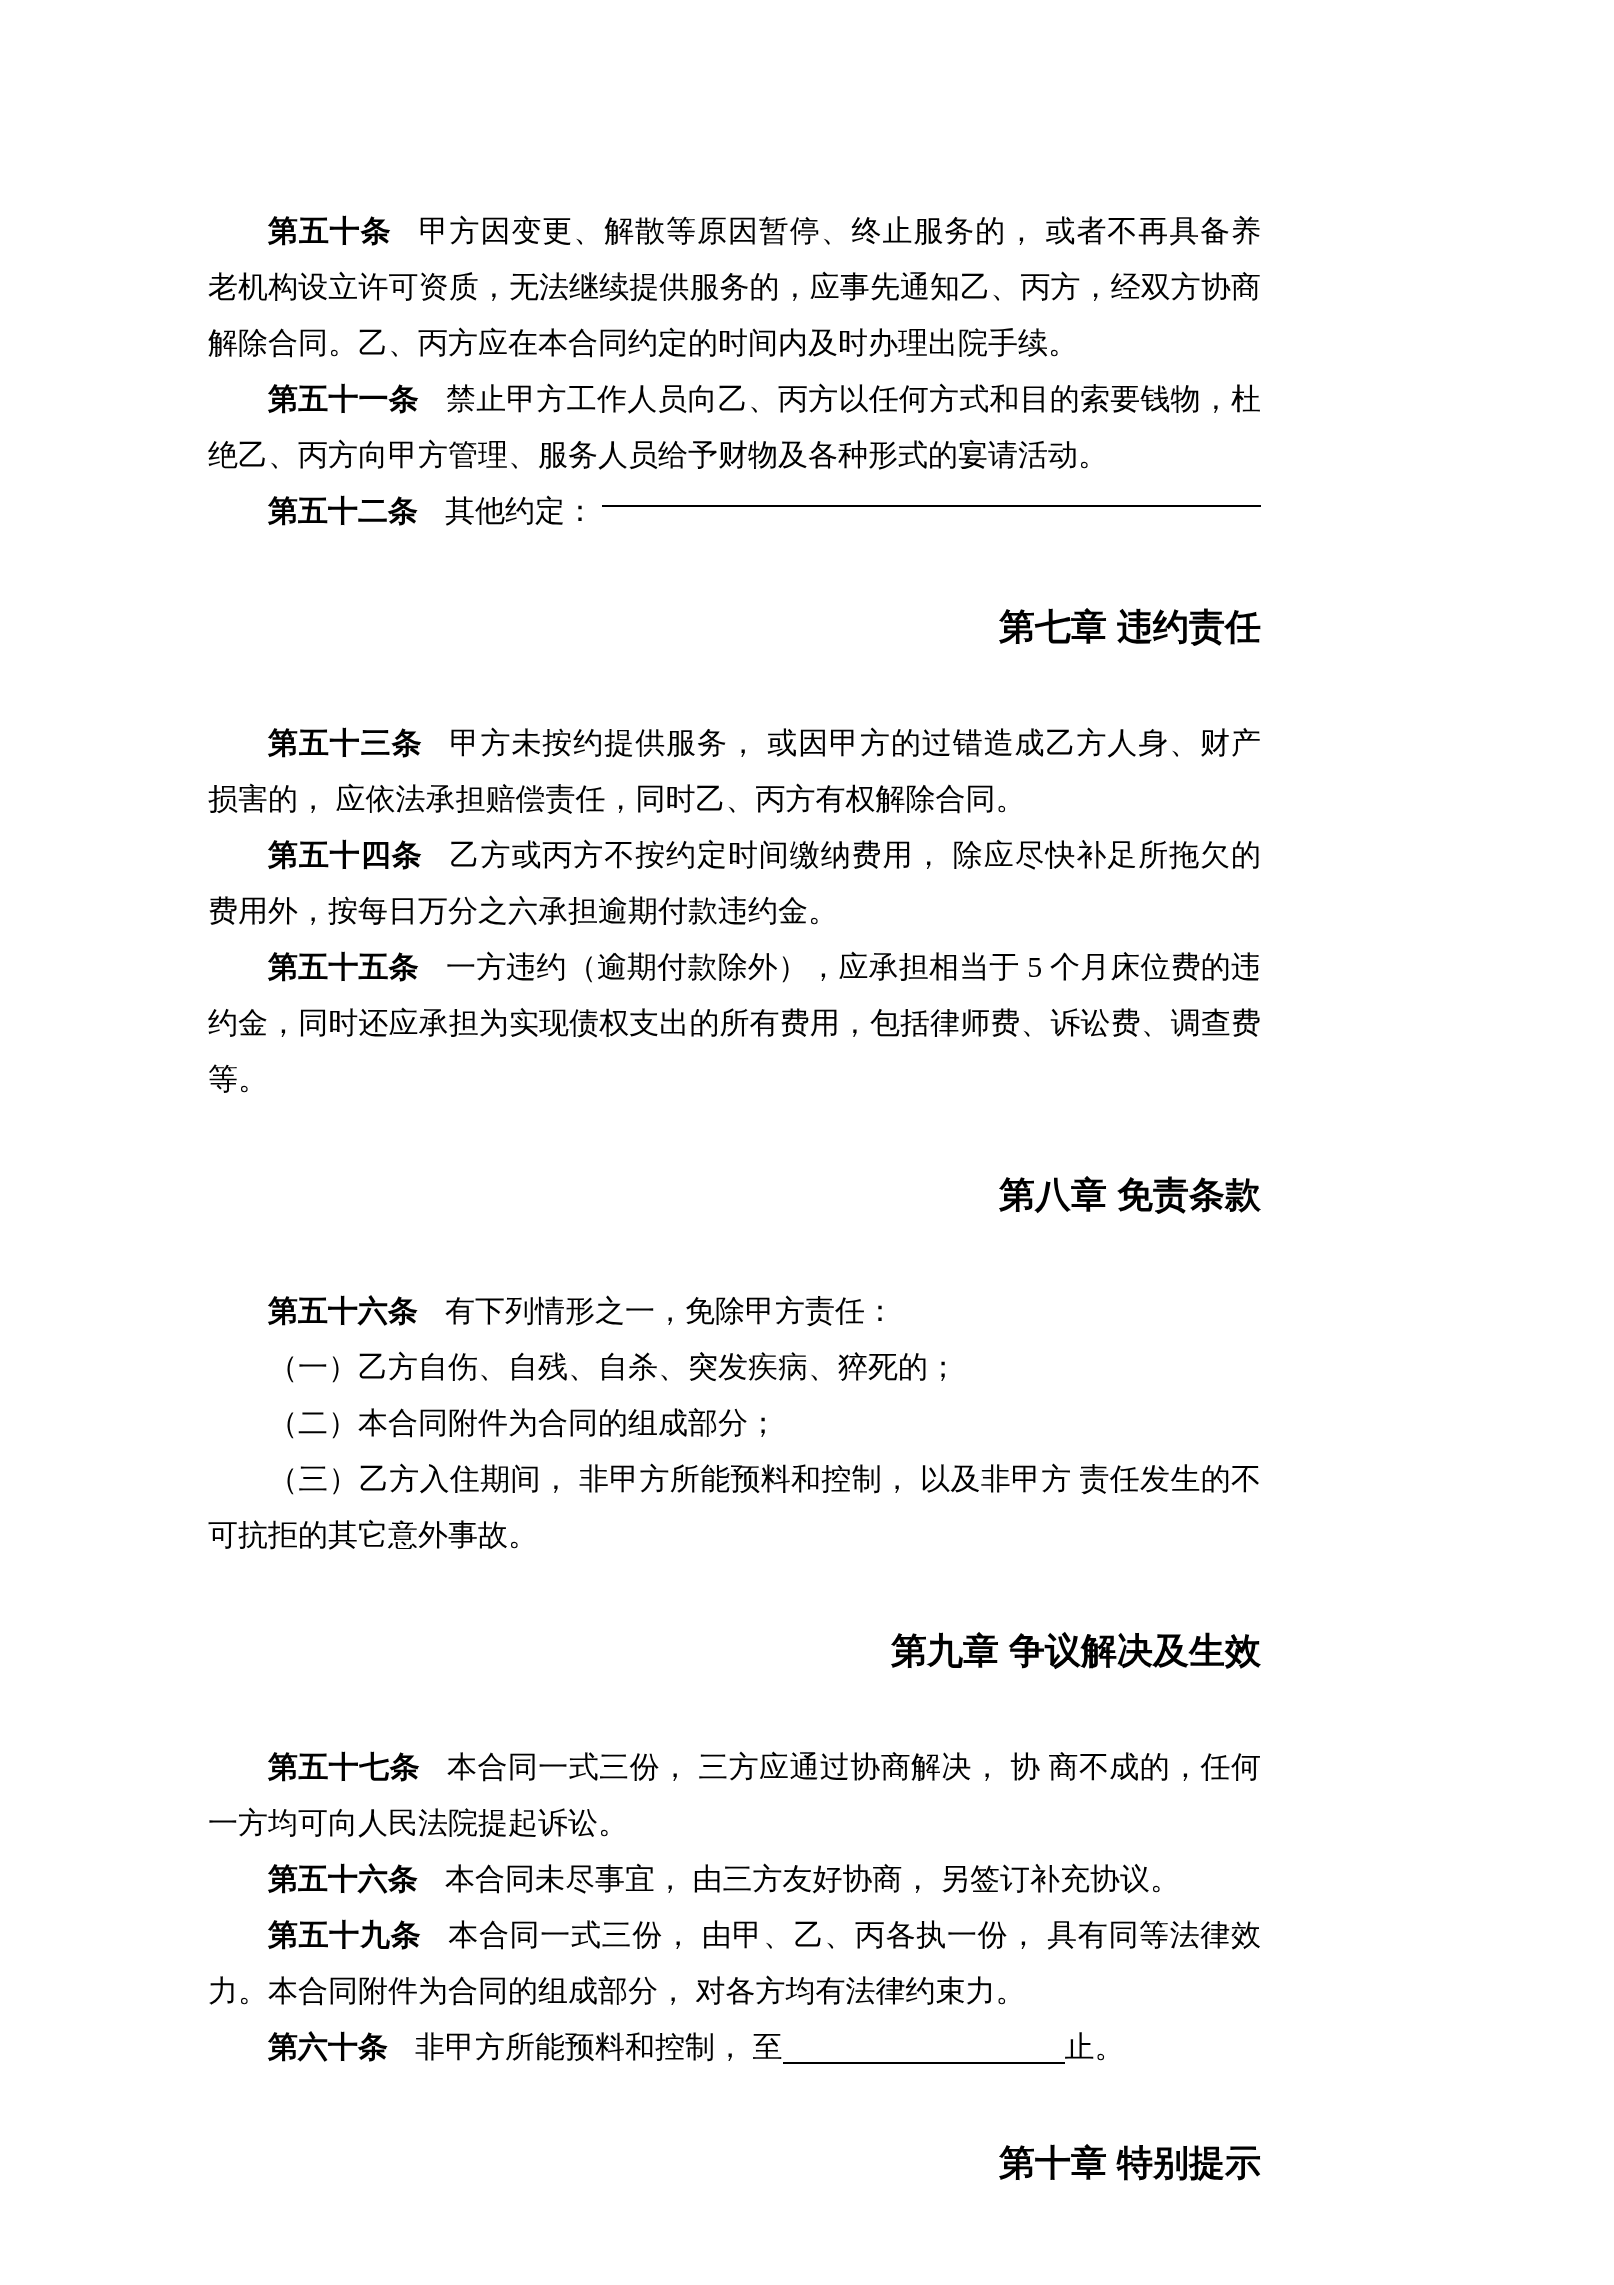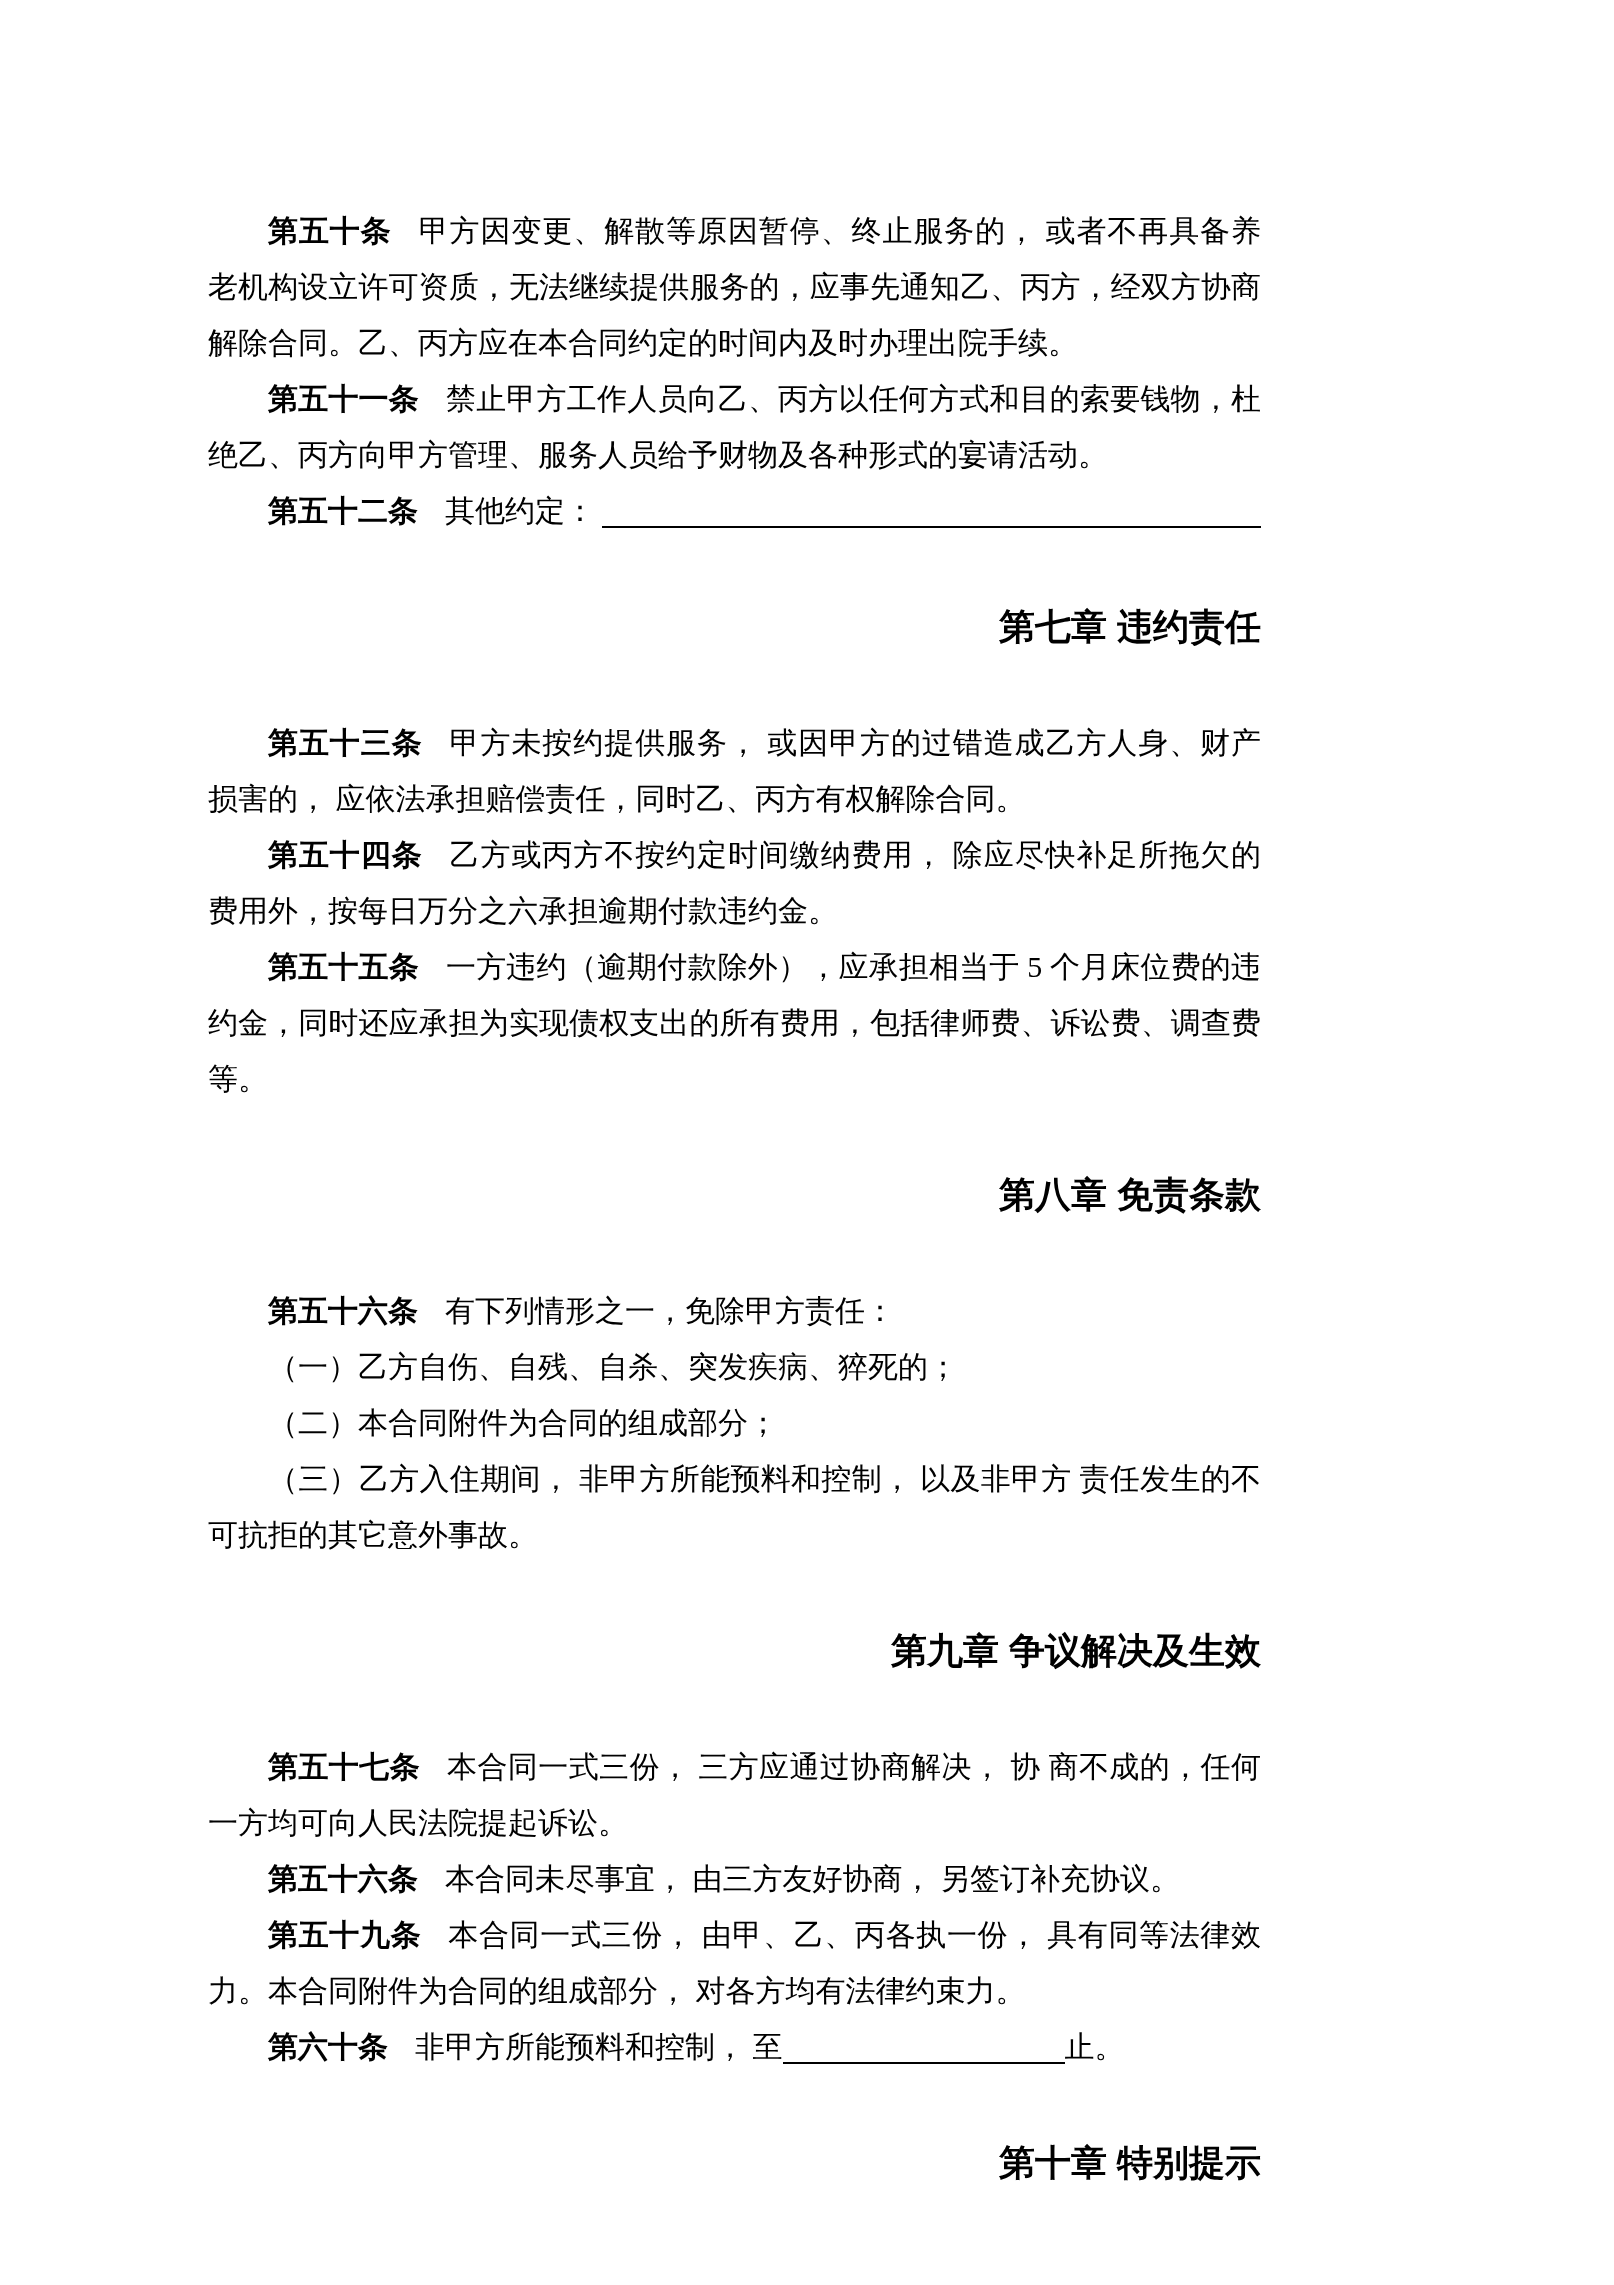--- a/index.html
+++ b/index.html
@@ -38,21 +38,21 @@
     margin: 60px 0;
     font-family: "Liberation Sans", "DejaVu Sans", sans-serif;
     font-weight: 700;
     font-size: 36px;
     line-height: 56px;
     text-align: right;
     color: #000000;
   }
   .flexline {
     display: flex;
-    align-items: flex-end;
+    align-items: center;
     text-indent: 0;
     padding-left: 60px;
   }
   .flexline .num { flex: 0 0 auto; }
   .flexline .label { flex: 0 0 auto; white-space: nowrap; }
   .fill-line {
     flex: 1 1 auto;
     border-bottom: 2.7px solid #000000;
     margin: 0 0 11px 7.2px;
     min-width: 36px;

